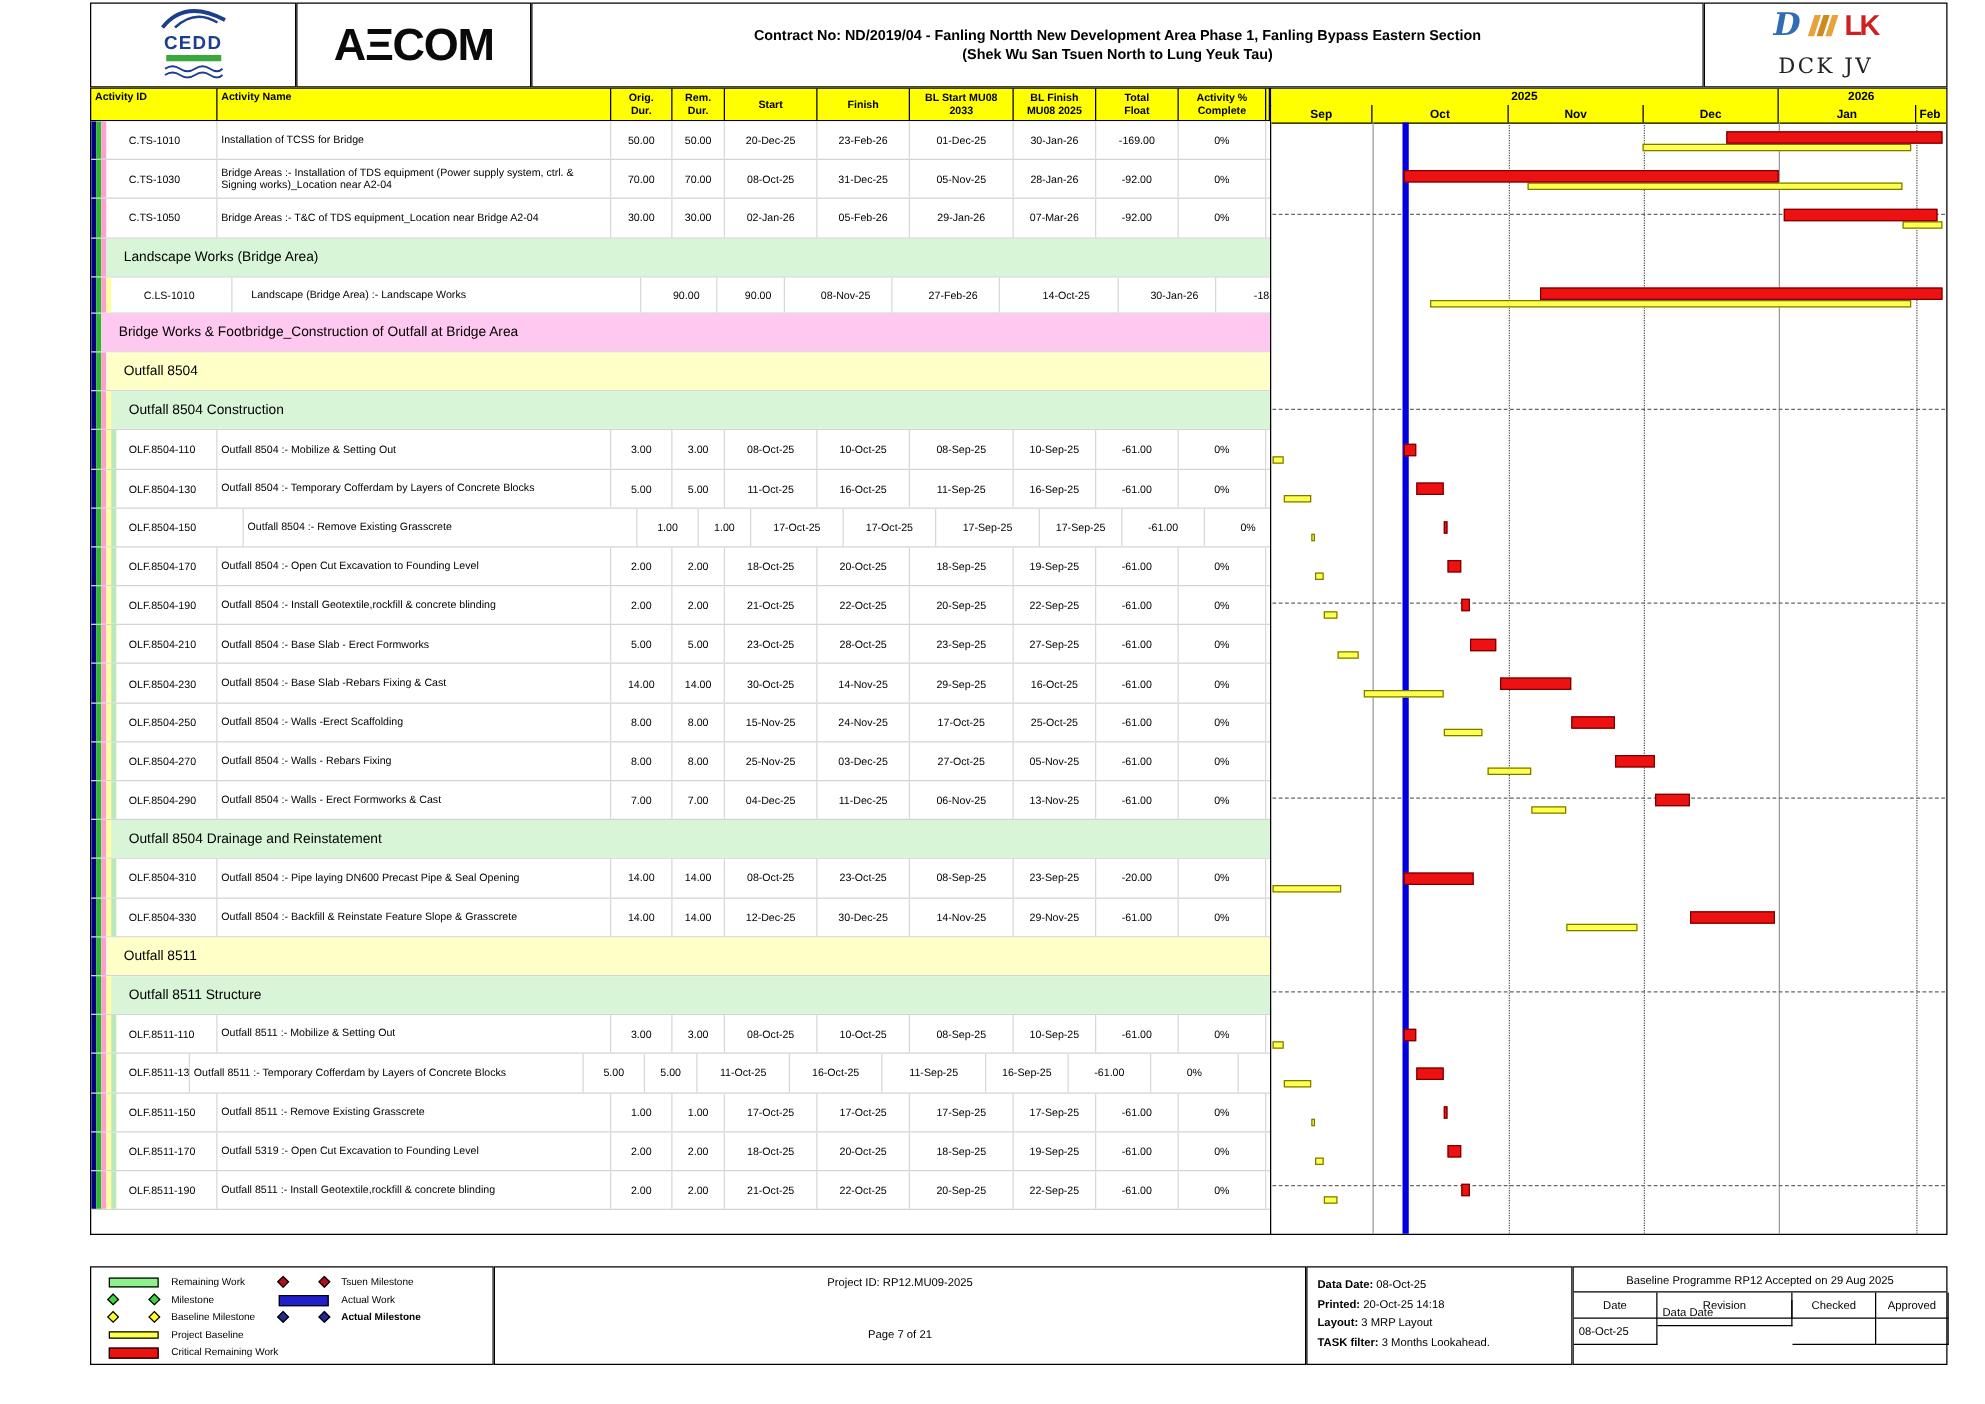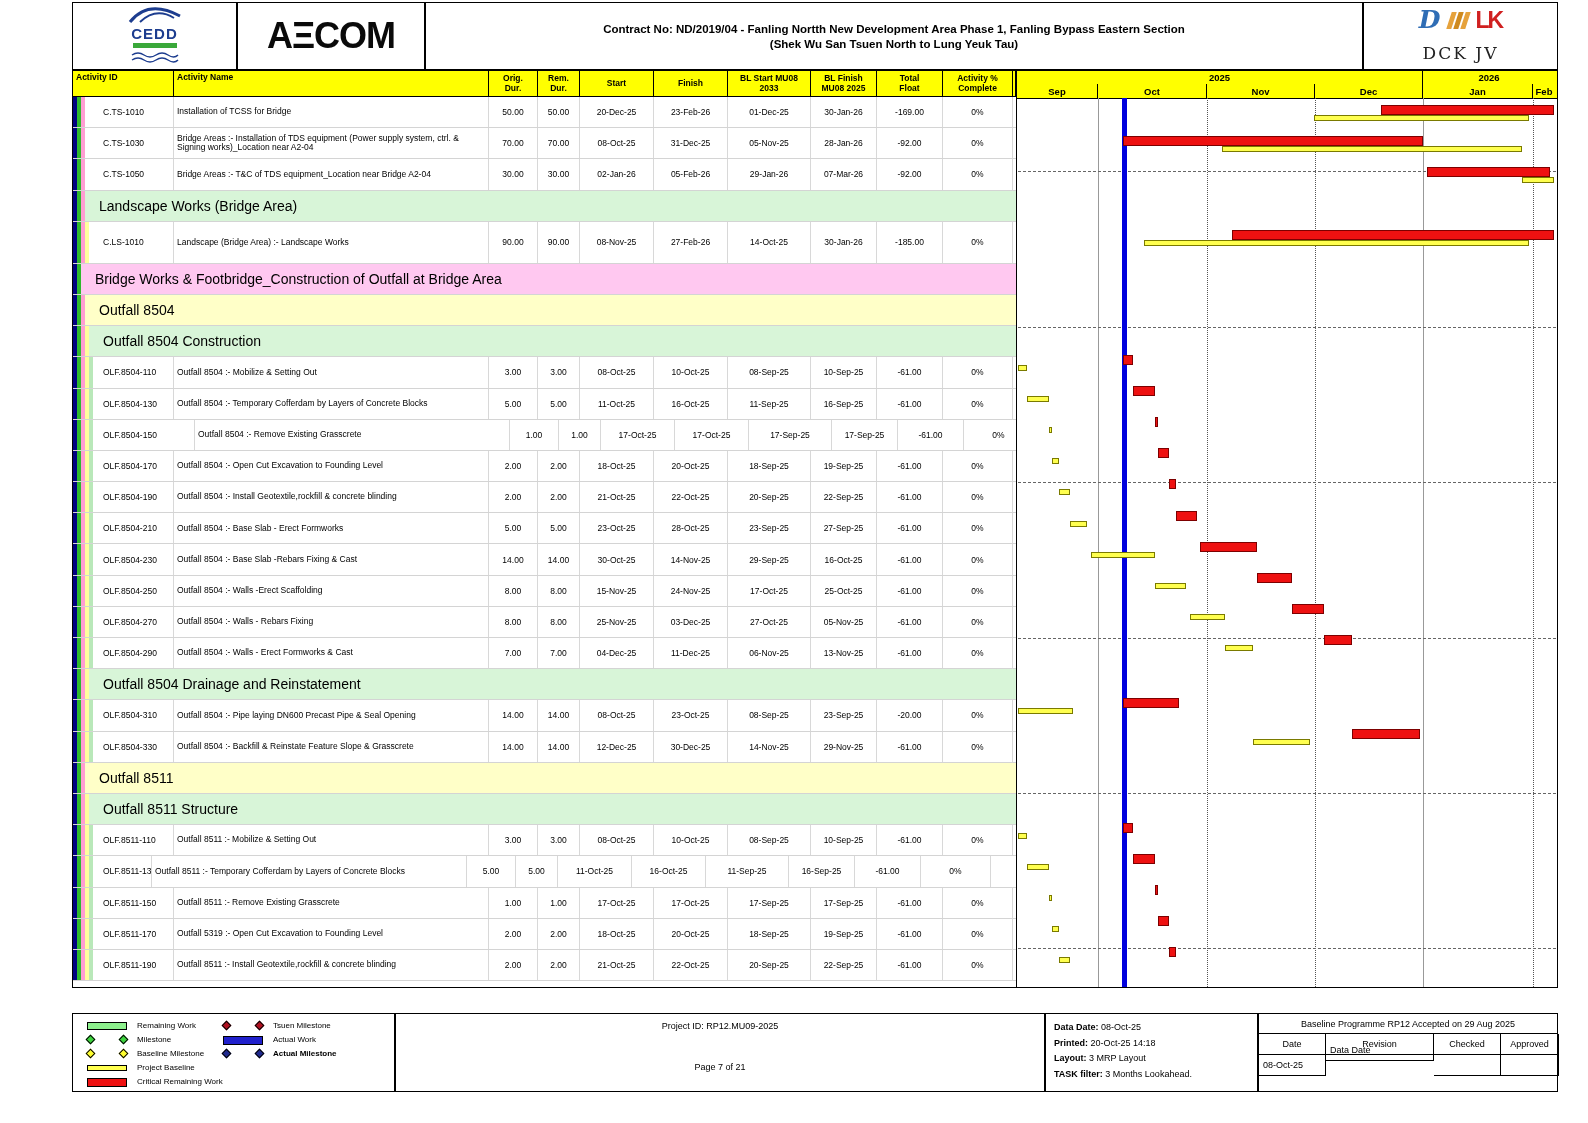--- a/index.html
+++ b/index.html
@@ -9,21 +9,21 @@
   .bx{position:absolute;box-sizing:border-box;border:1.6px solid #000;background:#fff;}
   .ylw{background:#ffff00;}
   .hcell{position:absolute;box-sizing:border-box;border-right:1px solid #000;
          font-size:8.5px;font-weight:bold;white-space:pre-line;line-height:1.15;
          display:flex;height:100%;}
   .row{display:flex;box-sizing:border-box;border-bottom:1px solid #d4d4d4;width:100%;}
   .cell{box-sizing:border-box;border-right:1px solid #d8d8d8;font-size:8.5px;
         display:flex;align-items:center;overflow:hidden;white-space:nowrap;height:100%;}
   .namecell{white-space:normal;line-height:9.5px;}
   .stripe{height:100%;flex:none;}
-  .bandfill{flex:1;display:flex;align-items:center;font-size:14px;overflow:hidden;white-space:nowrap;}
+  .bandfill{flex:1;display:flex;align-items:center;font-size:11px;overflow:hidden;white-space:nowrap;}
   .vline{position:absolute;width:0;top:27px;}
   .hdash{position:absolute;left:1px;right:1px;border-top:1px dashed #666;}
   .bar{position:absolute;box-sizing:border-box;}
   .lgd-label{position:absolute;font-size:8px;line-height:12px;}
   .diamond{position:absolute;width:7px;height:7px;transform:rotate(45deg);border:1px solid #000;box-sizing:border-box;}
   .rv-cell{position:absolute;box-sizing:border-box;border-right:1px solid #000;border-bottom:1px solid #000;
            font-size:9px;display:flex;align-items:center;}
   .info-line{font-size:9px;line-height:15.5px;white-space:nowrap;}
   .info-line b{font-weight:bold;}
   .skewbar{width:5px;height:17px;background:#e6a23c;transform:skewX(-18deg);margin:0 1px;}
@@ -136,21 +136,21 @@
       <div class="cell" style="width: 70px; flex: 0 0 auto; justify-content: center;">0%</div>
     </div>
     <div class="row" style="height: 31.2px;">
       <div style="width: 12px; flex: 0 0 auto; display: flex;">
         <div class="stripe" style="width: 4px; background: rgb(0, 0, 128);"></div>
         <div class="stripe" style="width: 4px; background: rgb(46, 184, 46);"></div>
         <div class="stripe" style="width: 4px; background: rgb(255, 158, 210);"></div>
       </div>
       <div class="bandfill" style="background: rgb(216, 245, 216); padding-left: 14px;">Landscape Works (Bridge Area)</div>
     </div>
-    <div class="row" style="height: 42px;">
+    <div class="row" style="height: 29px; gap: 12px;">
       <div style="width: 20px; flex: 0 0 auto; display: flex;">
         <div class="stripe" style="width: 4px; background: rgb(0, 0, 128);"></div>
         <div class="stripe" style="width: 4px; background: rgb(46, 184, 46);"></div>
         <div class="stripe" style="width: 4px; background: rgb(255, 158, 210);"></div>
         <div class="stripe" style="width: 4px; background: rgb(255, 255, 158);"></div>
       </div>
       <div class="cell" style="width: 81px; flex: 0 0 auto; padding-left: 10px;">C.LS-1010</div>
       <div class="cell namecell" style="width: 315px; flex: 0 0 auto; padding: 1px 3px;">Landscape (Bridge Area) :- Landscape Works</div>
       <div class="cell" style="width: 49px; flex: 0 0 auto; justify-content: center;">90.00</div>
       <div class="cell" style="width: 42px; flex: 0 0 auto; justify-content: center;">90.00</div>

